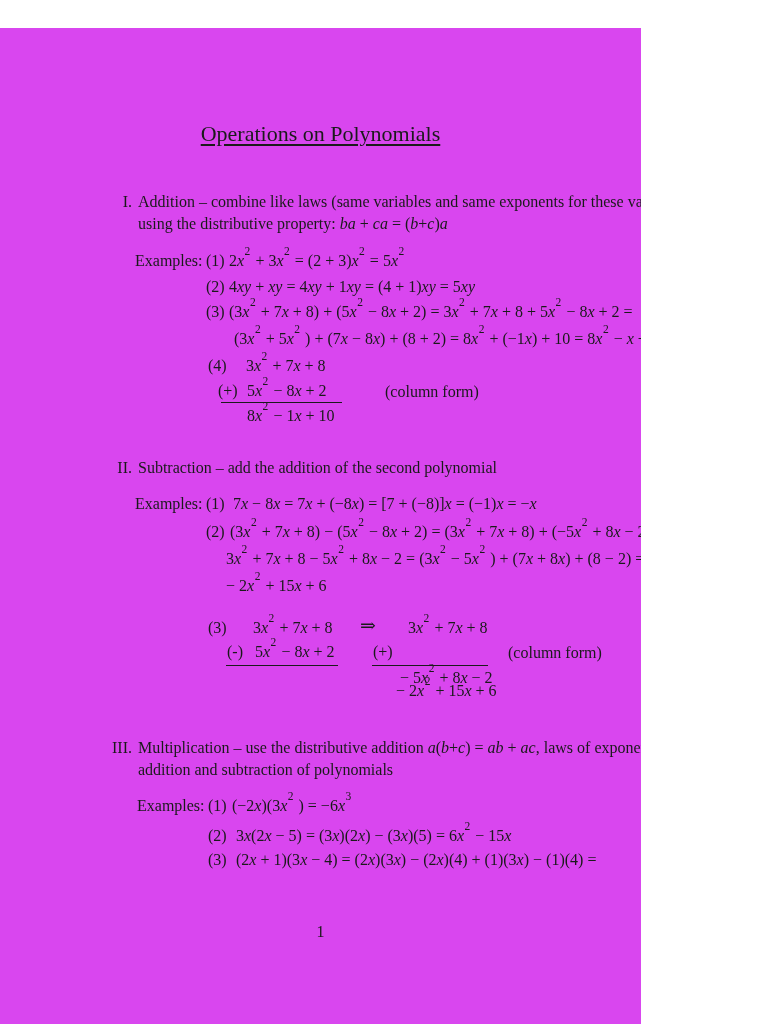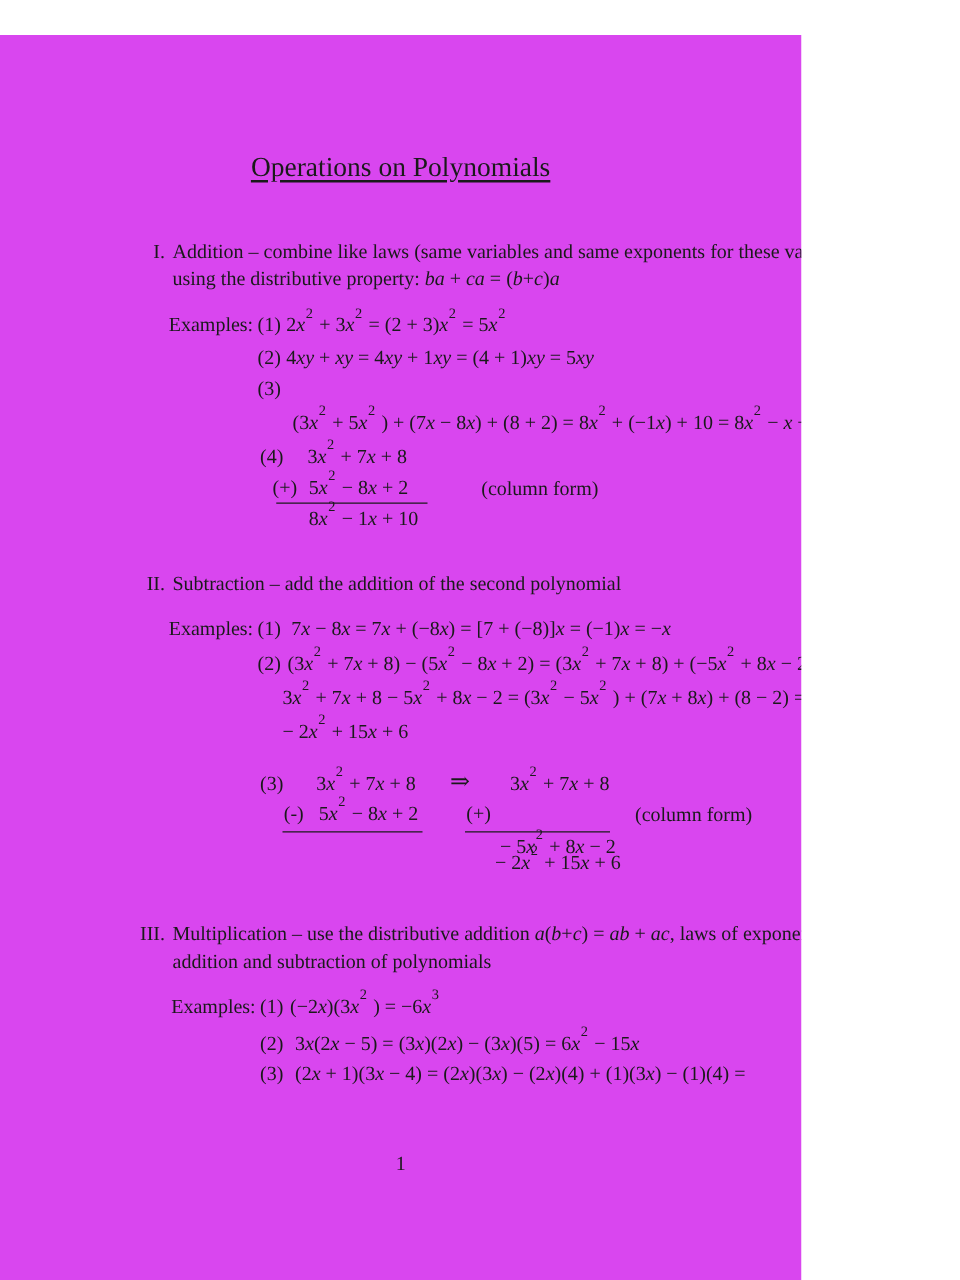--- a/index.html
+++ b/index.html
@@ -89,20 +89,21 @@
 
   <div class="row" style="top:223px; left:135px;">Examples:</div>
 
   <div class="row" style="top:223px; left:206px;">(1)</div>
   <div class="row math" style="top:223px; left:229px;text-align:right;">2<i>x</i><sup>2</sup> + 3<i>x</i><sup>2</sup> = (2 + 3)<i>x</i><sup>2</sup> = 5<i>x</i><sup>2</sup></div>
 
   <div class="row" style="top:249px; left:206px;">(2)</div>
   <div class="row math" style="top:249px; left:229px;">4<i>xy</i> + <i>xy</i> = 4<i>xy</i> + 1<i>xy</i> = (4 + 1)<i>xy</i> = 5<i>xy</i></div>
 
   <div class="row" style="top:274px; left:206px;">(3)</div>
+  <div class="row math" style="top:274px; left:229px;">(3<i>x</i><sup>2</sup> + 7<i>x</i> + 8) + (5<i>x</i><sup>2</sup> − 8<i>x</i> + 2) = 3<i>x</i><sup>2</sup> + 7<i>x</i> + 8 + 5<i>x</i><sup>2</sup> − 8<i>x</i> + 2 =</div>
   <div class="row math" style="top:301px; left:234px;">(3<i>x</i><sup>2</sup> + 5<i>x</i><sup>2</sup> ) + (7<i>x</i> − 8<i>x</i>) + (8 + 2) = 8<i>x</i><sup>2</sup> + (−1<i>x</i>) + 10 = 8<i>x</i><sup>2</sup> − <i>x</i> + 10</div>
 
   <div class="row" style="top:328px; left:208px;">(4)</div>
   <div class="row math" style="top:328px; left:246px;">3<i>x</i><sup>2</sup> + 7<i>x</i> + 8</div>
   <div class="row" style="top:353px; left:218px;">(+)</div>
   <div class="row math" style="top:353px; left:247px;">5<i>x</i><sup>2</sup> − 8<i>x</i> + 2</div>
   <div class="row" style="top:354px; left:385px;">(column form)</div>
   <div class="rule" style="top:374px; left:221px; width:121px;"></div>
   <div class="row math" style="top:378px; left:247px;">8<i>x</i><sup>2</sup> − 1<i>x</i> + 10</div>
 

